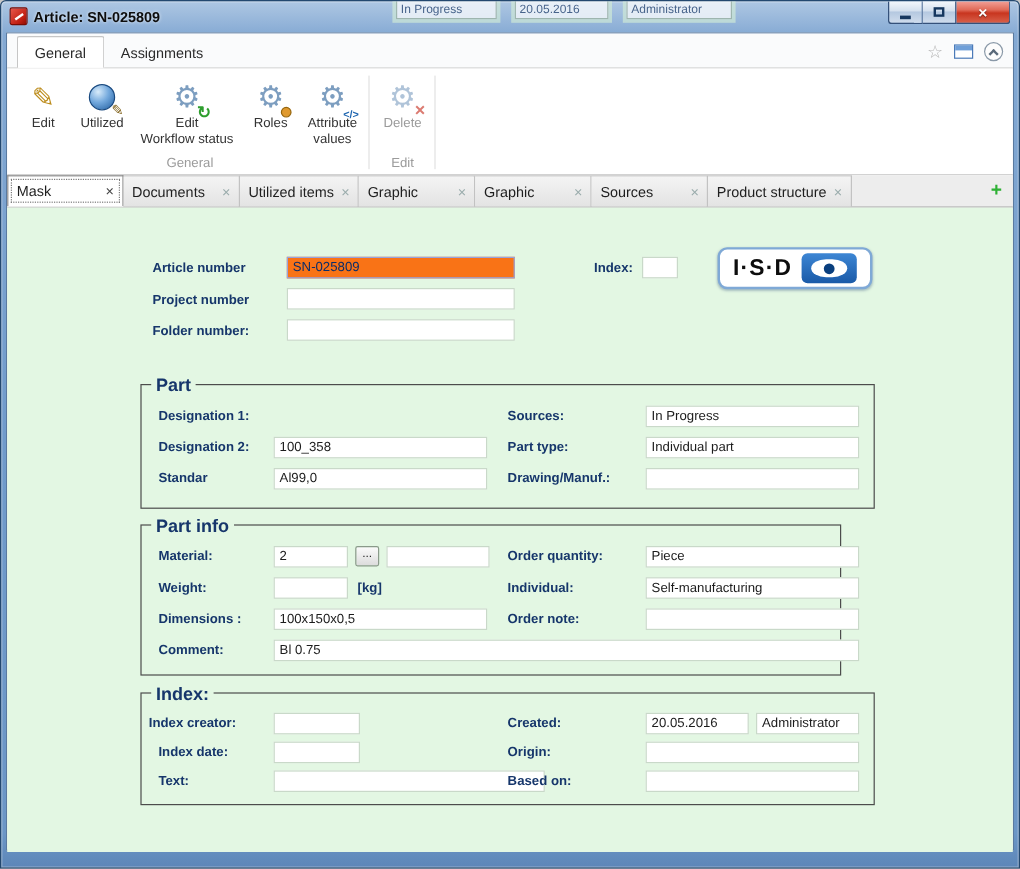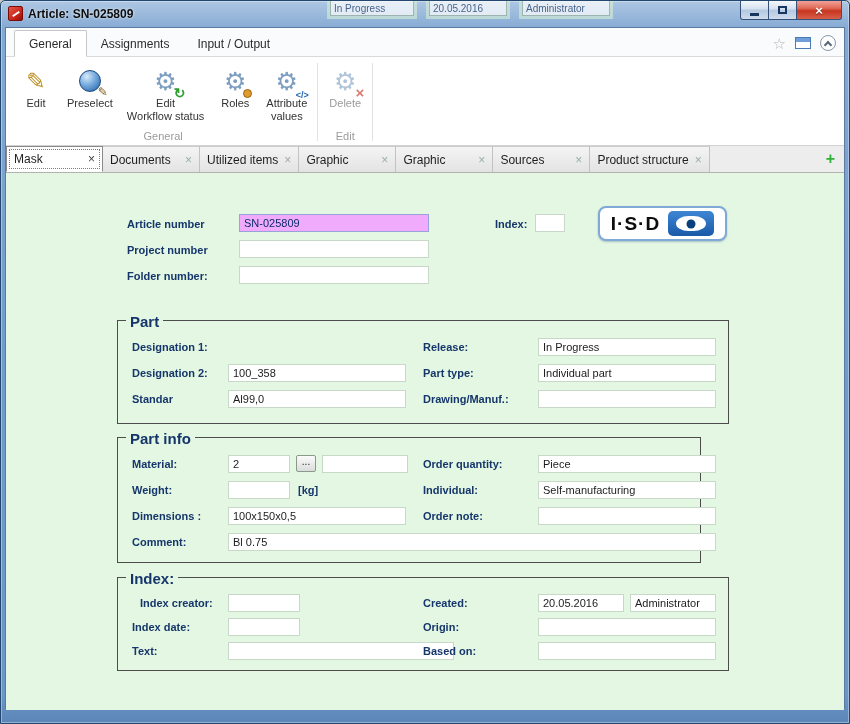--- a/index.html
+++ b/index.html
@@ -120,21 +120,21 @@
   .dtab.active .dtab-x { color:#444; }
   .addtab { position:absolute; right:9px; top:5px; color:#2eb135; font-size:16px; font-weight:bold; line-height:1; }
 
   
   .content { position:relative; height:537px; background:#e3f7e3; font-size:11px; }
   .lbl { position:absolute; font-size:11px; font-weight:bold; color:#16366b; white-space:nowrap; }
   .fld {
     position:absolute; height:18px; background:#fff; border:1px solid #c9d9c9;
     font-size:11px; color:#1c1c1c; line-height:16px; padding:0 4px; overflow:hidden; white-space:nowrap;
   }
-  .fld.sel { background:#f0abfc; border-color:#9aa2da; color:#0b2d6b; }
+  .fld.sel { background:#f97316; border-color:#9aa2da; color:#0b2d6b; }
   .grp { position:absolute; border:1px solid #4c4c4c; }
   .grp-title { position:absolute; top:-8px; left:8px; background:#e3f7e3; padding:0 4px; font-size:15px; font-weight:bold; color:#16366b; }
   .browse-btn {
     position:absolute; width:20px; height:17px; border:1px solid #8a9a8a; border-radius:2px;
     background:linear-gradient(180deg,#fbfbfb,#dcdcdc); font-size:10px; line-height:12px;
     text-align:center; color:#222;
   }
   .logo {
     position:absolute; left:592px; top:33px; width:129px; height:35px; background:#fff;
     border:2px solid #7fa9d6; border-radius:8px; box-shadow:0 1px 2px rgba(60,90,130,.35);
@@ -174,21 +174,20 @@
         </span>
       <span class="winbtn close">×</span>
     </div>
   </div>
 
   <div class="app-body">
 
     <div class="ribbon-tabs">
       <div class="rtab active">General</div>
       <div class="rtab">Assignments</div>
-      <div class="rtab">Input / Output</div>
       <div class="rtab-right">
         <span class="star">☆</span>
         <span class="panel-ic"></span>
         <span class="collapse">
             <i class="chev"></i>
           </span>
       </div>
     </div>
 
     <div class="ribbon">
@@ -198,21 +197,21 @@
             <span class="icn">
                 <span class="pencil">✎</span>
               </span>
             <span class="rlabel">Edit</span>
           </div>
           <div class="rbtn">
             <span class="icn">
                 <span class="ball"></span>
                 <span class="ball-pencil">✎</span>
               </span>
-            <span class="rlabel">Preselect</span>
+            <span class="rlabel">Utilized</span>
           </div>
           <div class="rbtn">
             <span class="icn">
                 <span class="gear">⚙</span>
                 <span class="ov-refresh">↻</span>
               </span>
             <span class="rlabel">Edit
 Workflow status</span>
           </div>
           <div class="rbtn">
@@ -296,21 +295,21 @@
       <span class="lbl" style="left:121px;top:71px">Project number</span>
       <div class="fld" style="left:233px;top:67px;width:190px"></div>
 
       <span class="lbl" style="left:121px;top:97px">Folder number:</span>
       <div class="fld" style="left:233px;top:93px;width:190px"></div>
 
       <div class="grp" style="left:111px;top:147px;width:612px;height:104px">
         <span class="grp-title">Part</span>
 
         <span class="lbl" style="left:14px;top:20px">Designation 1:</span>
-        <span class="lbl" style="left:305px;top:20px">Release:</span>
+        <span class="lbl" style="left:305px;top:20px">Sources:</span>
         <div class="fld" style="left:420px;top:17px;width:178px">In Progress</div>
 
         <span class="lbl" style="left:14px;top:46px">Designation 2:</span>
         <div class="fld" style="left:110px;top:43px;width:178px">100_358</div>
         <span class="lbl" style="left:305px;top:46px">Part type:</span>
         <div class="fld" style="left:420px;top:43px;width:178px">Individual part</div>
 
         <span class="lbl" style="left:14px;top:72px">Standar</span>
         <div class="fld" style="left:110px;top:69px;width:178px">Al99,0</div>
         <span class="lbl" style="left:305px;top:72px">Drawing/Manuf.:</span>
@@ -338,21 +337,21 @@
         <span class="lbl" style="left:305px;top:72px">Order note:</span>
         <div class="fld" style="left:420px;top:69px;width:178px"></div>
 
         <span class="lbl" style="left:14px;top:98px">Comment:</span>
         <div class="fld" style="left:110px;top:95px;width:488px">Bl 0.75</div>
       </div>
 
       <div class="grp" style="left:111px;top:404px;width:612px;height:94px">
         <span class="grp-title">Index:</span>
 
-        <span class="lbl" style="left:22px;top:19px">Index creator:</span>
+        <span class="lbl" style="left:6px;top:19px">Index creator:</span>
         <div class="fld" style="left:110px;top:16px;width:72px"></div>
         <span class="lbl" style="left:305px;top:19px">Created:</span>
         <div class="fld" style="left:420px;top:16px;width:86px">20.05.2016</div>
         <div class="fld" style="left:512px;top:16px;width:86px">Administrator</div>
 
         <span class="lbl" style="left:14px;top:43px">Index date:</span>
         <div class="fld" style="left:110px;top:40px;width:72px"></div>
         <span class="lbl" style="left:305px;top:43px">Origin:</span>
         <div class="fld" style="left:420px;top:40px;width:178px"></div>
 

